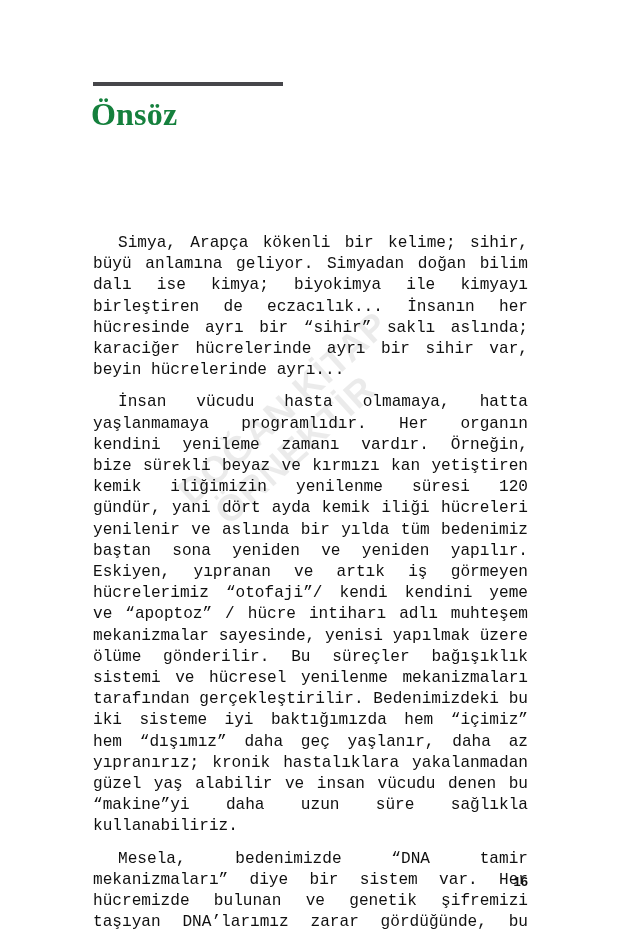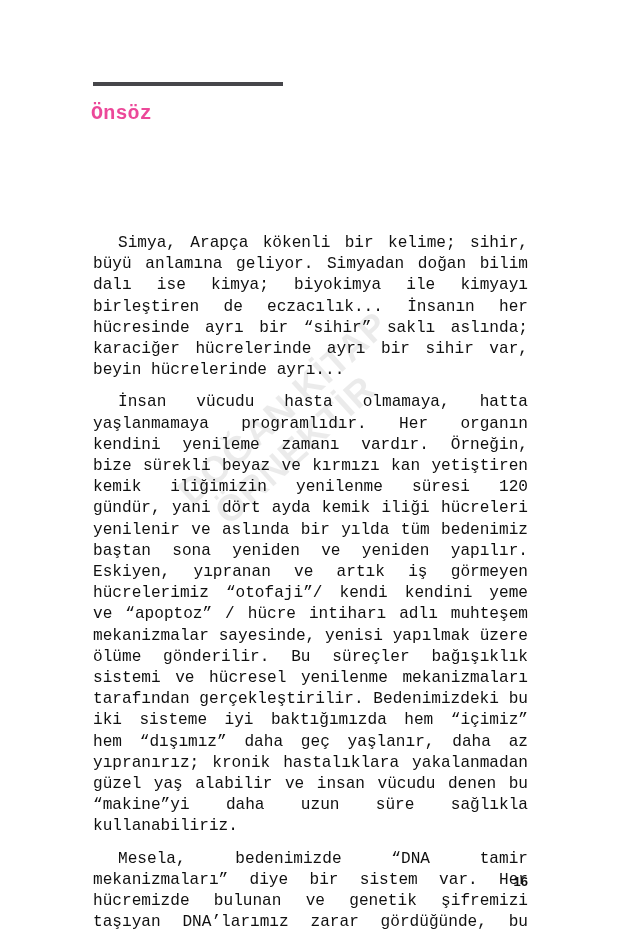--- a/index.html
+++ b/index.html
@@ -57,25 +57,25 @@
     width: 190px;
     height: 4px;
     background: #46464a;
     z-index: 2;
   }
   .page-title {
     position: absolute;
     left: 91px;
     top: 95px;
     margin: 0;
-    font-family: Liberation Mono, monospace;
+    font-family: Liberation Serif, serif;
     font-weight: bold;
-    font-size: 20px;
+    font-size: 32px;
     line-height: 38px;
-    color: #ec4899;
+    color: #15803d;
     letter-spacing: 0.2px;
     z-index: 2;
   }
 
   
   .body-text {
     position: absolute;
     left: 93px;
     top: 233px;
     width: 435px;

